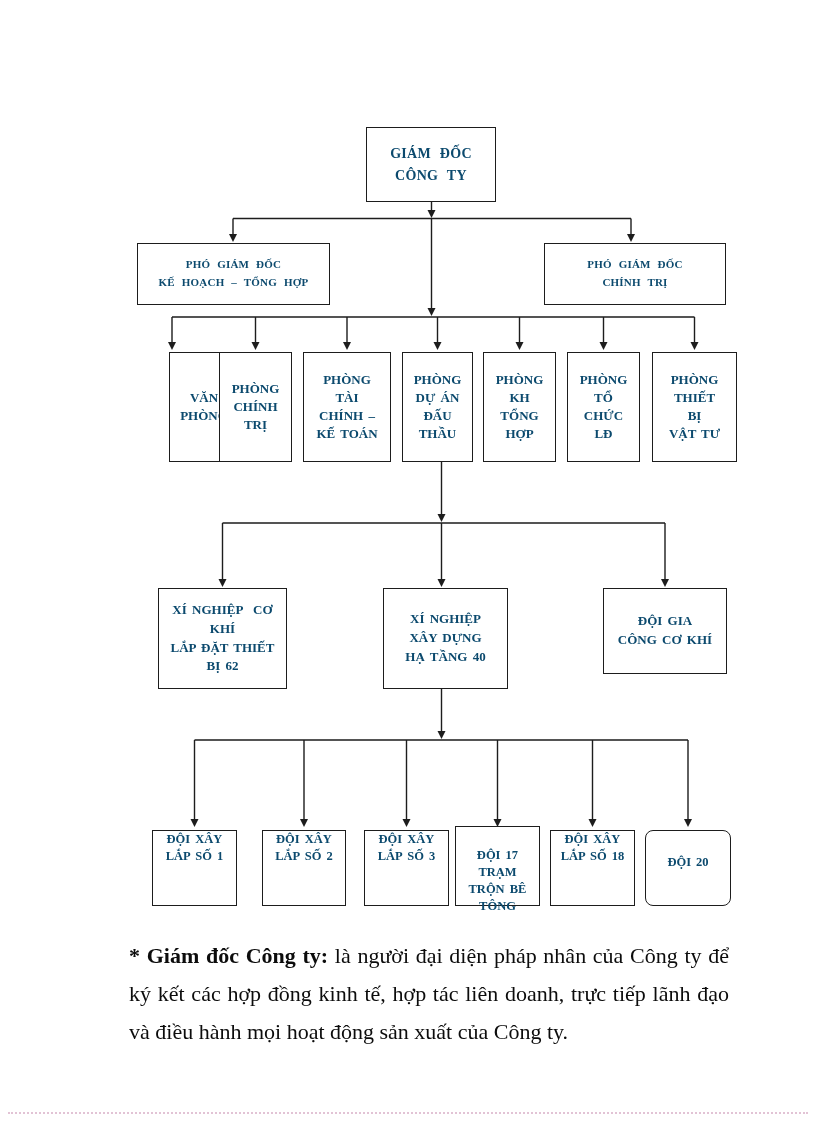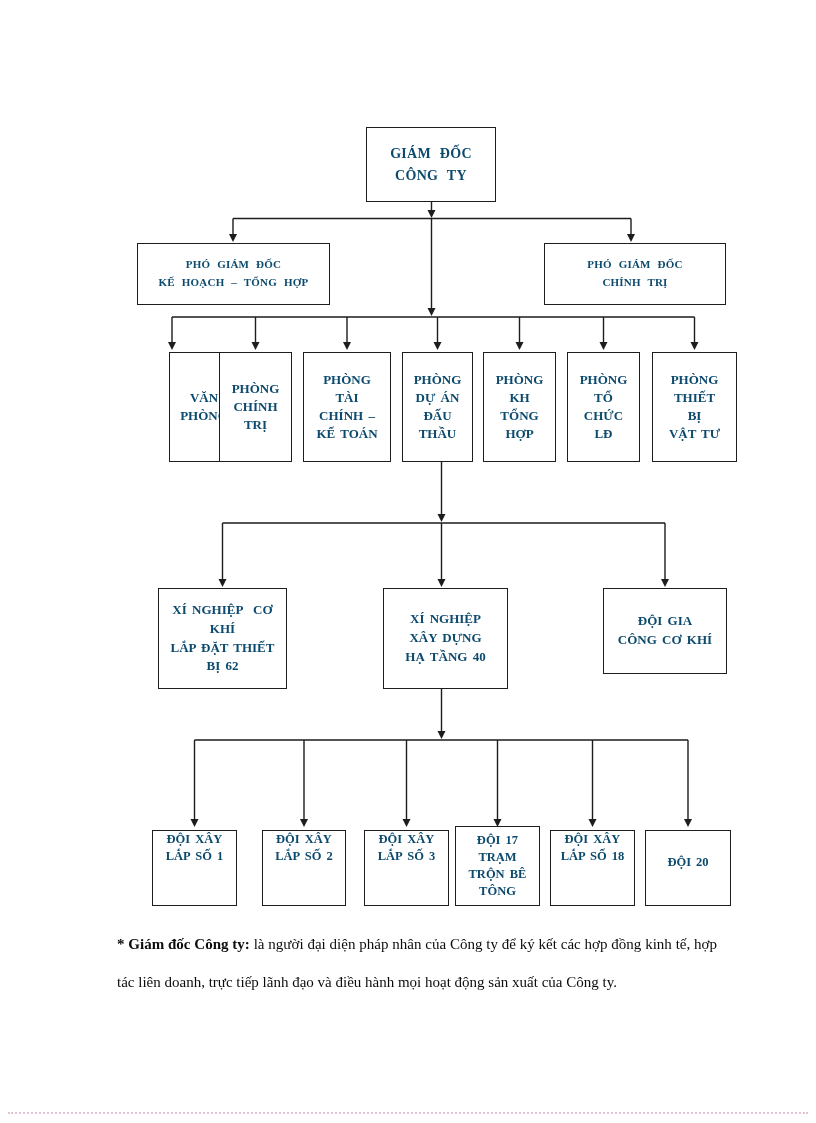--- a/index.html
+++ b/index.html
@@ -16,22 +16,22 @@
     text-align:center;font-weight:bold;color:#0c4a6e;
     white-space:pre-wrap;
   }
   .lv1{font-size:14px;line-height:1.55;word-spacing:5px;letter-spacing:.3px;}
   .lv2{font-size:11px;line-height:1.6;word-spacing:4px;letter-spacing:.2px;}
   .lv3{font-size:13px;line-height:1.4;word-spacing:2px;}
   .lv4{font-size:13px;line-height:1.45;word-spacing:2px;}
   .lv5{font-size:12.5px;line-height:1.35;word-spacing:2px;align-items:flex-start;padding-top:0;}
   .lv5.vcenter{padding-top:23px;}
   .footnote{
-    position:absolute;left:113px;top:921px;width:600px;margin:4px;
-    font-size:15px;line-height:38px;color:#0c0c0c;text-align:justify;
+    position:absolute;left:113px;top:921px;width:600px;margin:16px;
+    font-size:22px;line-height:38px;color:#0c0c0c;text-align:justify;
   }
   .footnote strong{font-weight:bold;}
   .dotted-divider{
     position:absolute;left:8px;top:1112px;width:800px;height:0;
     border-top:2px dotted #ddb9ce;opacity:.85;
   }
 </style>
 </head>
 <body>
 
@@ -117,25 +117,25 @@
 HẠ TẦNG 40</div>
   <div class="box lv4" style="left:603px;top:588px;width:124px;height:86px;">ĐỘI GIA
 CÔNG CƠ KHÍ</div>
 
   <div class="box lv5" style="left:152px;top:830px;width:85px;height:76px;">ĐỘI XÂY
 LẮP SỐ 1</div>
   <div class="box lv5" style="left:262px;top:830px;width:84px;height:76px;">ĐỘI XÂY
 LẮP SỐ 2</div>
   <div class="box lv5" style="left:364px;top:830px;width:85px;height:76px;">ĐỘI XÂY
 LẮP SỐ 3</div>
-  <div class="box lv5" style="left:455px;top:826px;width:85px;height:80px;padding-top:5px;">ĐỘI 17
+  <div class="box lv5" style="left:455px;top:826px;width:85px;height:80px;padding-top:20px;">ĐỘI 17
 TRẠM
 TRỘN BÊ
 TÔNG</div>
   <div class="box lv5" style="left:550px;top:830px;width:85px;height:76px;">ĐỘI XÂY
 LẮP SỐ 18</div>
-  <div class="box lv5 vcenter" style="left:645px;top:830px;width:86px;height:76px;">ĐỘI 20</div>
+  <div class="box lv5 vcenter" style="left:645px;top:830px;width:86px;height:76px;border-radius:8px;">ĐỘI 20</div>
 
   <p class="footnote"><strong>* Giám đốc Công ty:</strong><span> là người đại diện pháp nhân của Công ty để ký kết các hợp đồng kinh tế, hợp tác liên doanh, trực tiếp lãnh đạo và điều hành mọi hoạt động sản xuất của Công ty.</span></p>
 
   <div class="dotted-divider"></div>
 
 </div>
 
 </body></html>

